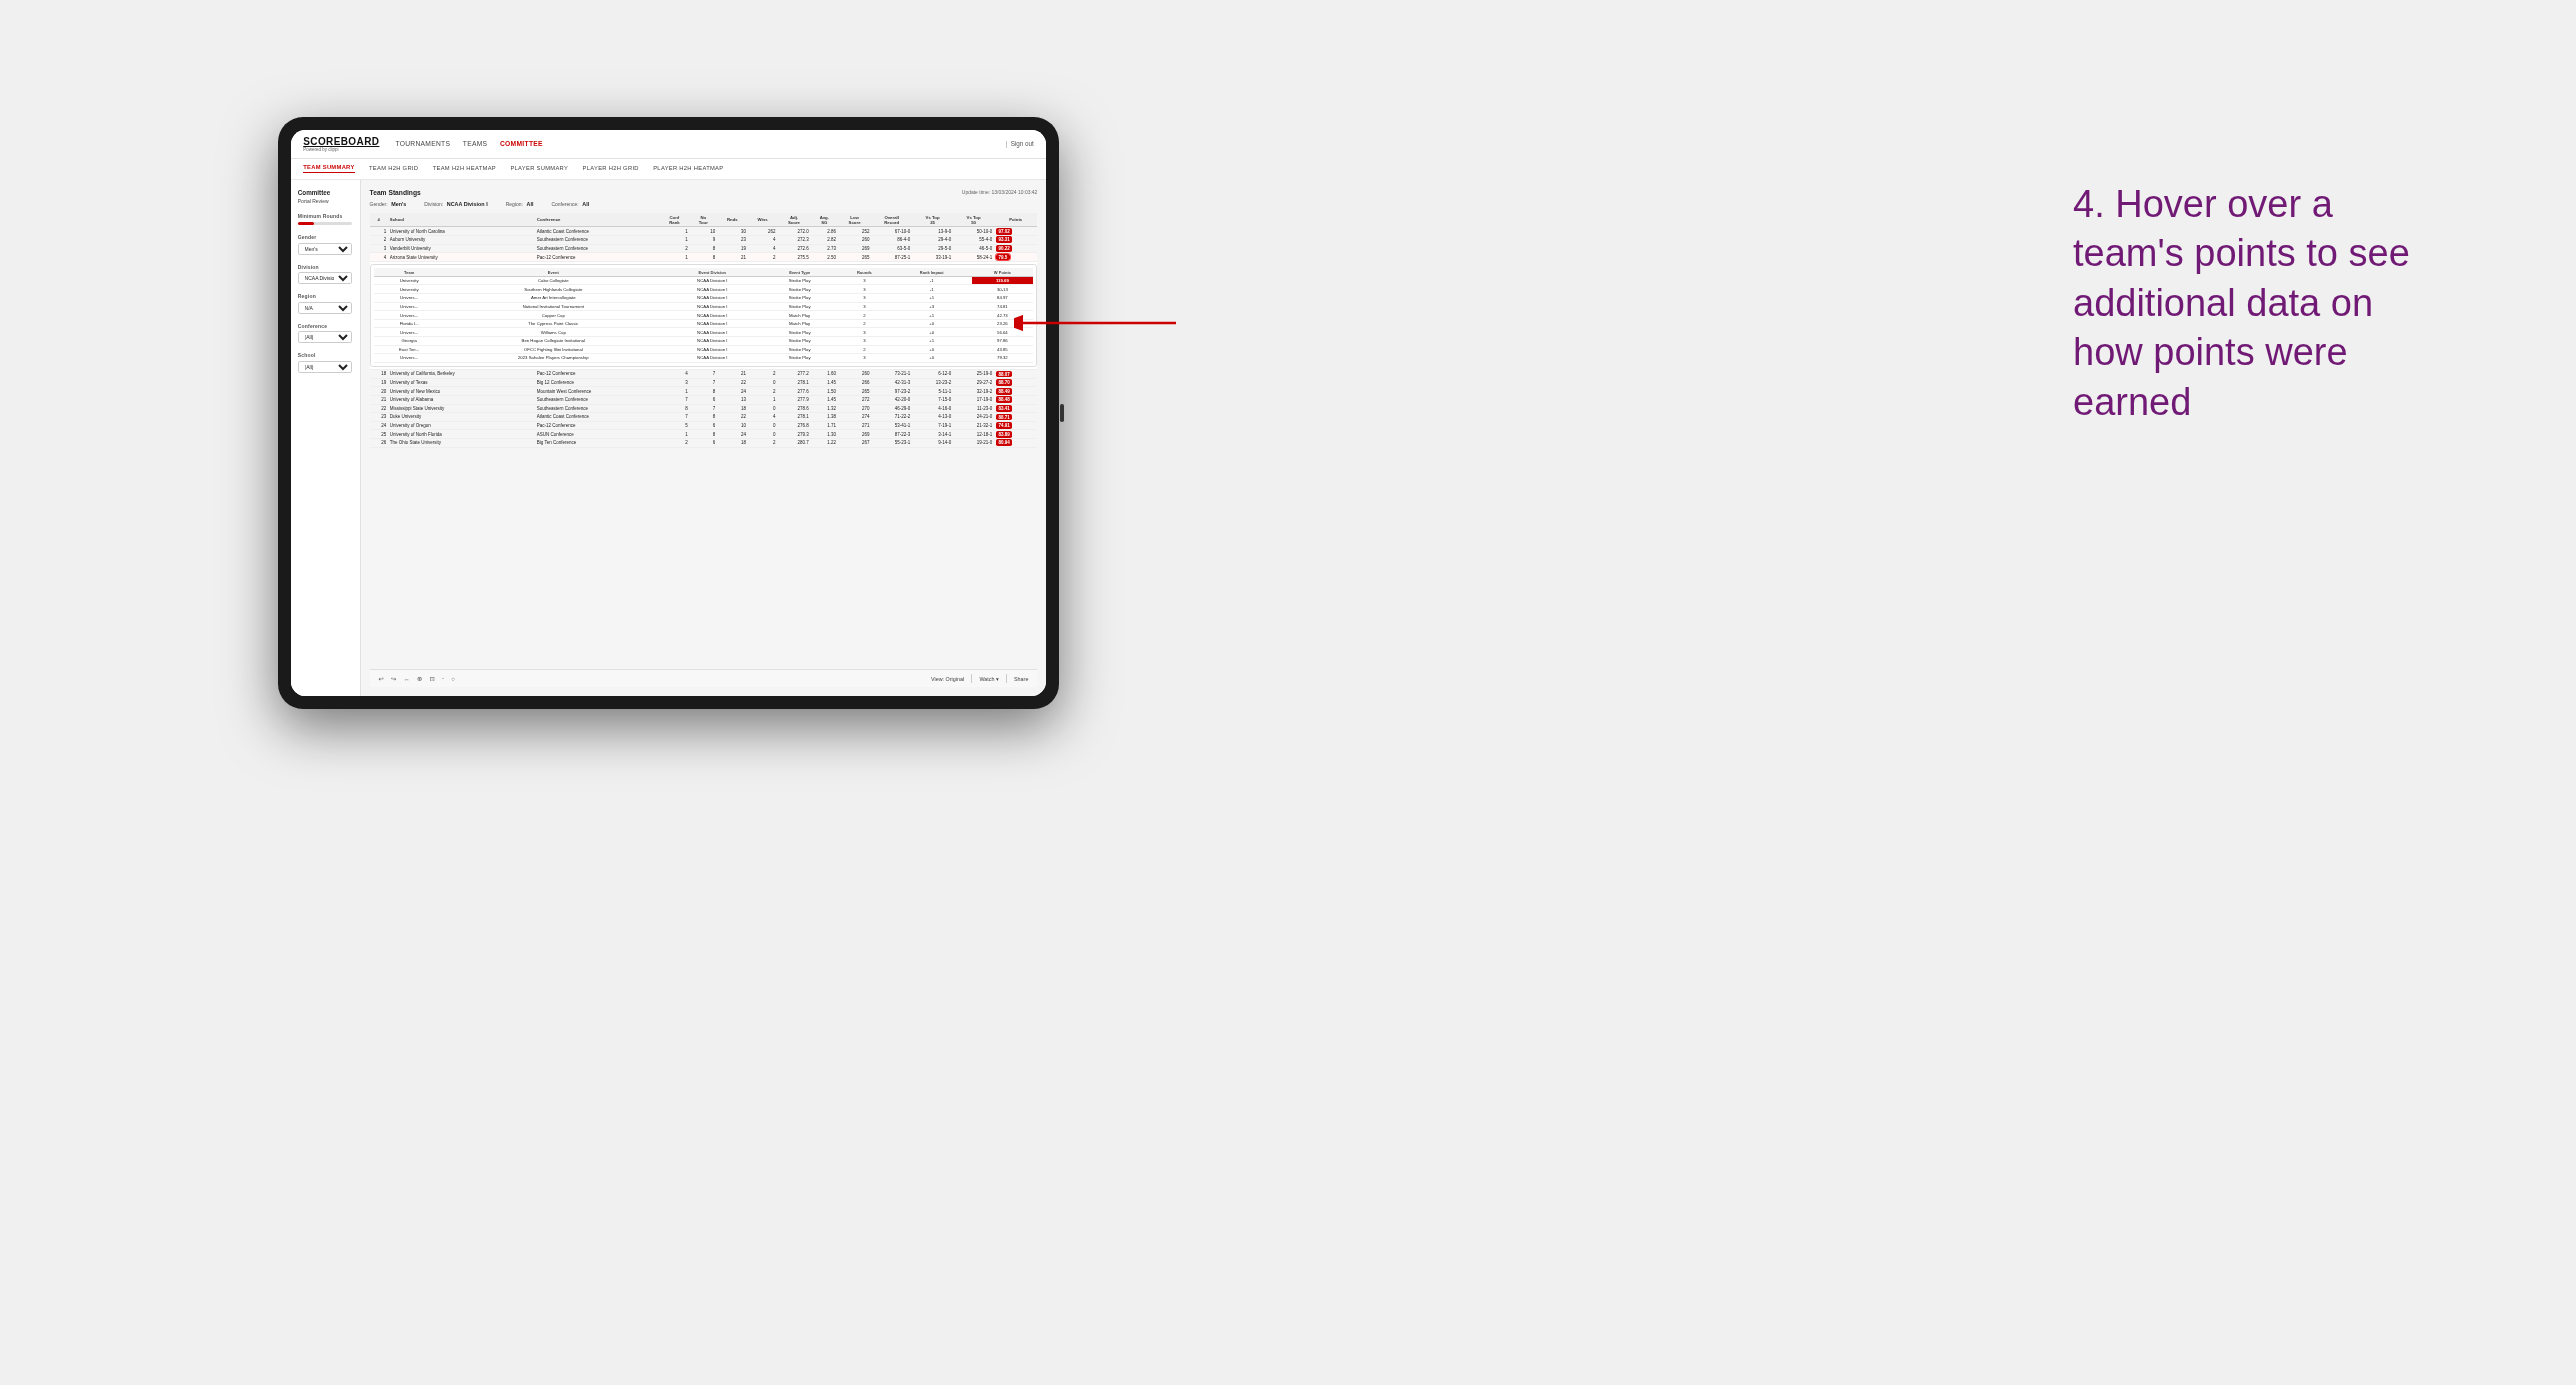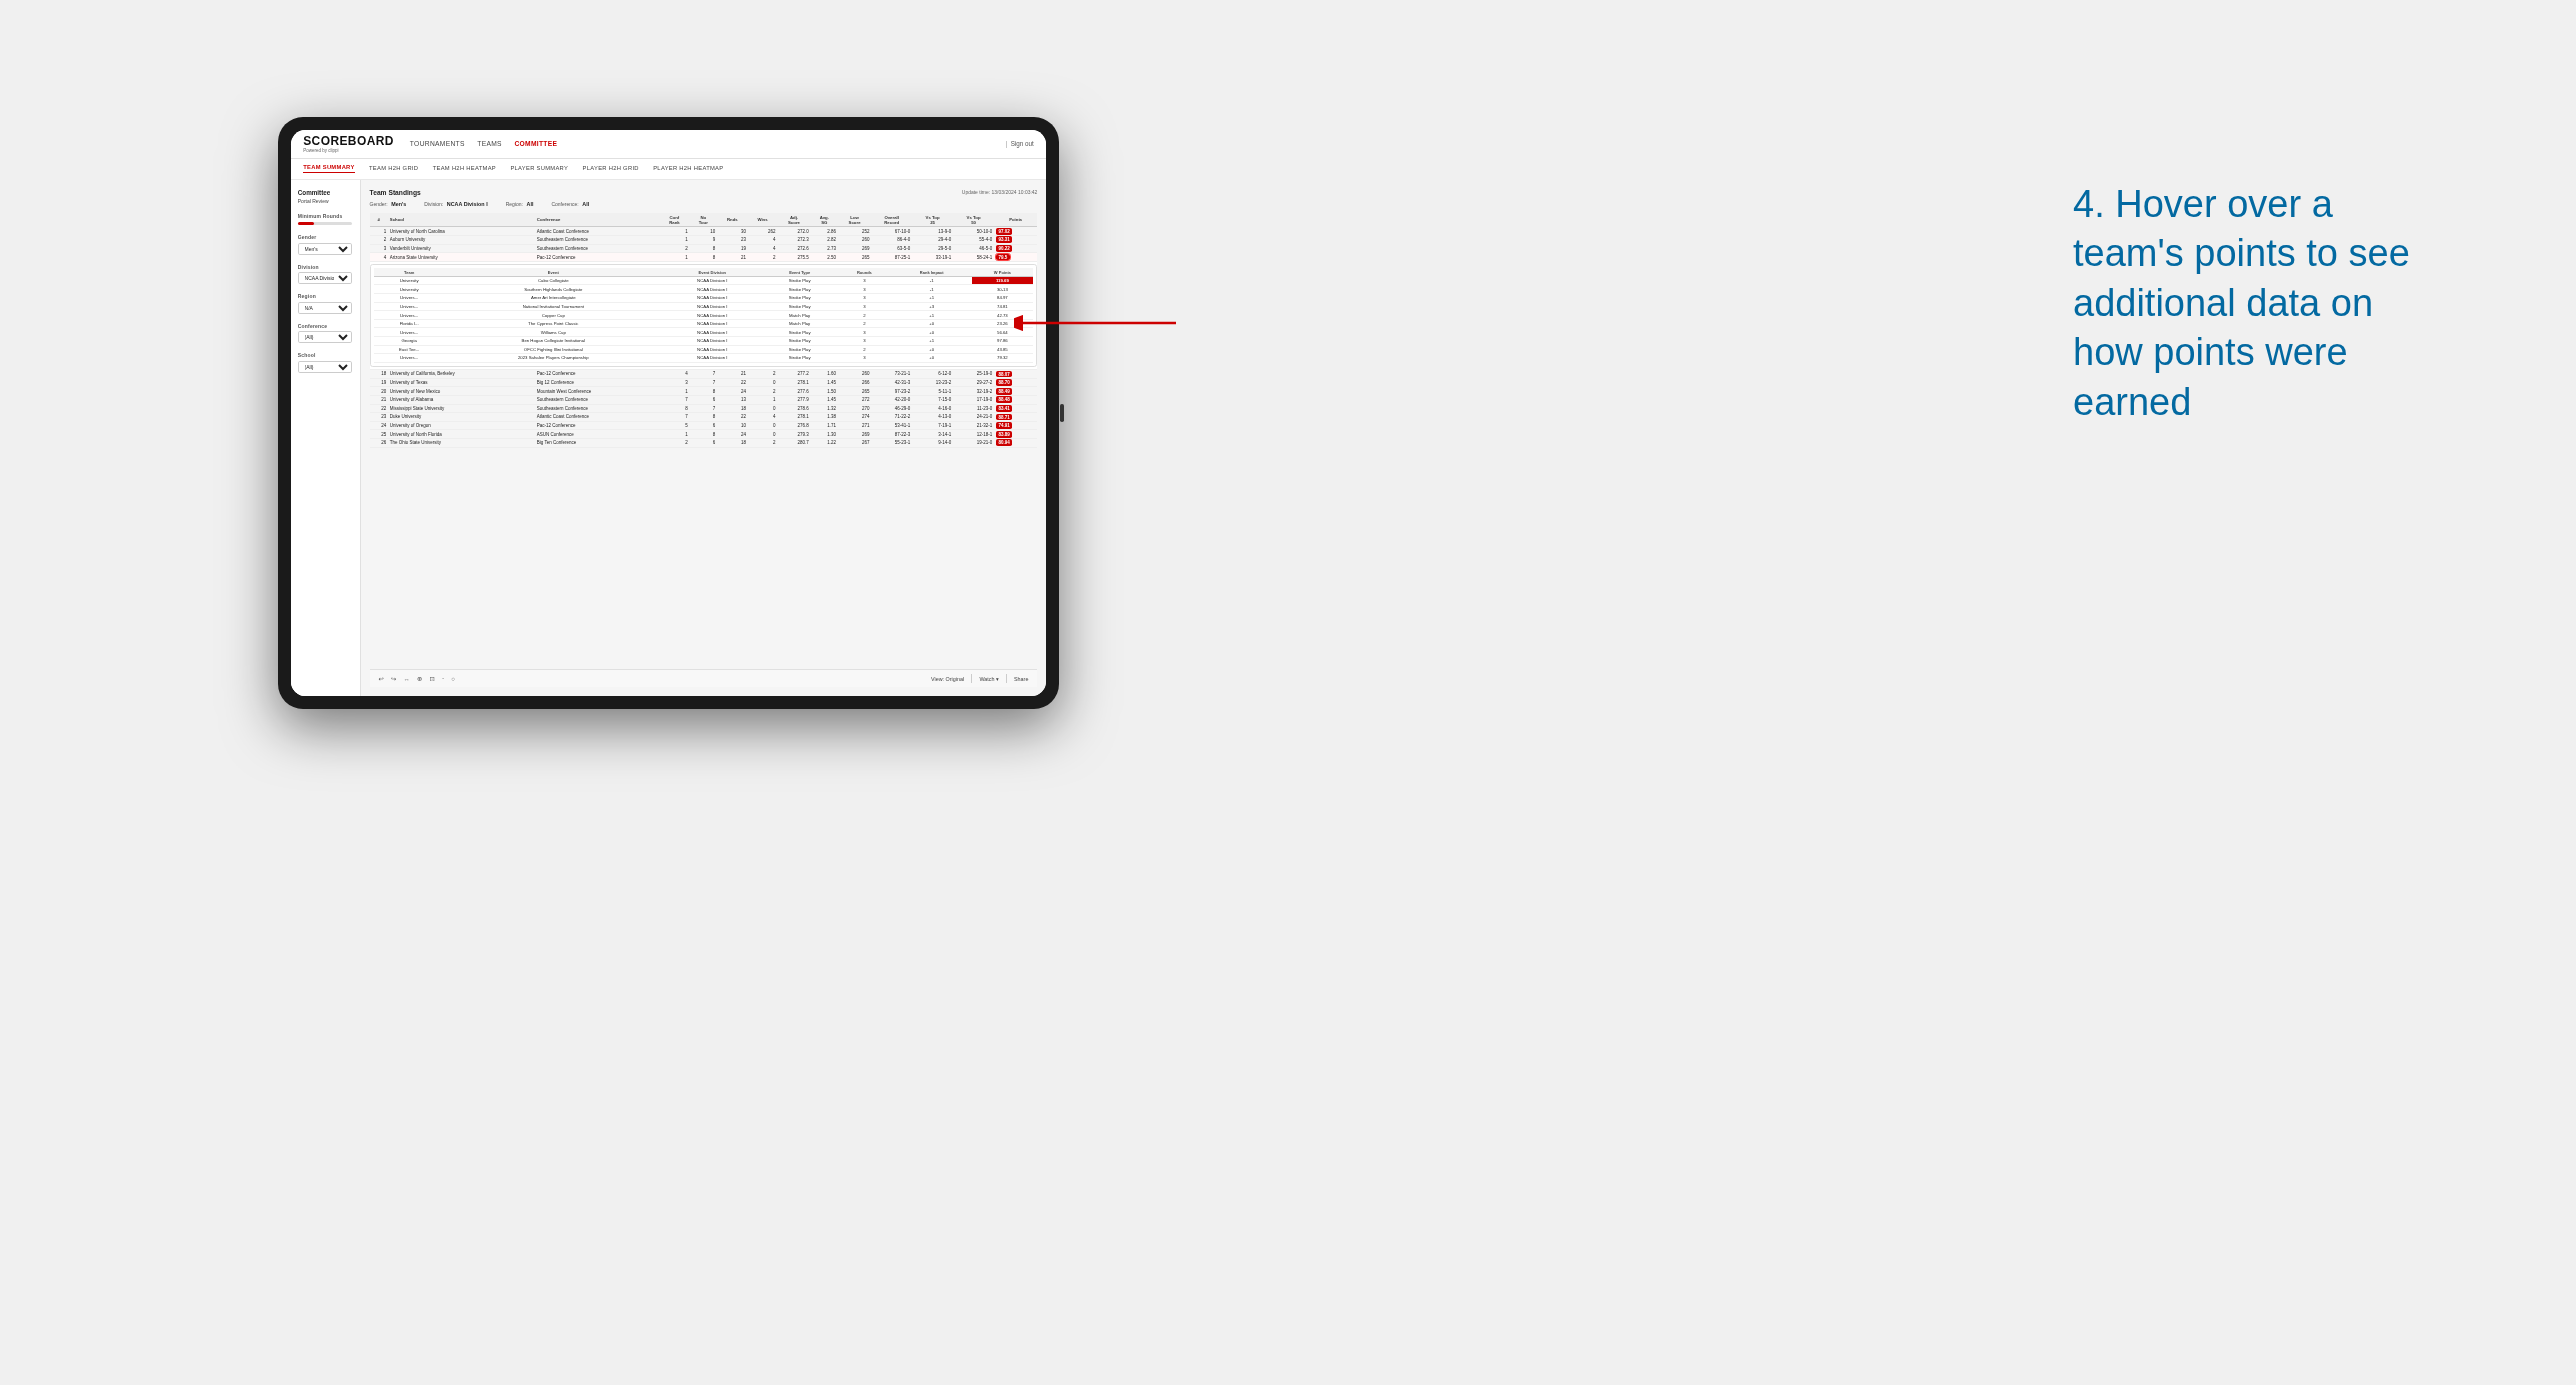--- a/index.html
+++ b/index.html
@@ -45,24 +45,25 @@
       height: 29px;
     }
 
     .logo-area {
       display: flex;
       flex-direction: column;
       margin-right: 16px;
     }
 
     .logo-text {
-      font-size: 12px;
+      font-size: 10px;
       font-weight: 900;
       letter-spacing: 0.4px;
       color: #111;
+      text-decoration: underline;
     }
 
     .logo-sub {
       font-size: 4.5px;
       color: #666;
     }
 
     .nav-items {
       display: flex;
       gap: 12.6px;
@@ -370,21 +371,21 @@
     }
 
     
     .annotation {
       position: absolute;
       right: 162px;
       top: 180px;
       width: 341px;
       font-size: 38px;
       font-weight: 400;
-      color: #0369a1;
+      color: #701a75;
       line-height: 1.3;
     }
 
     
     .tablet-side-btn {
       position: absolute;
       right: -4.5px;
       top: 50%;
       width: 3.6px;
       height: 18px;

